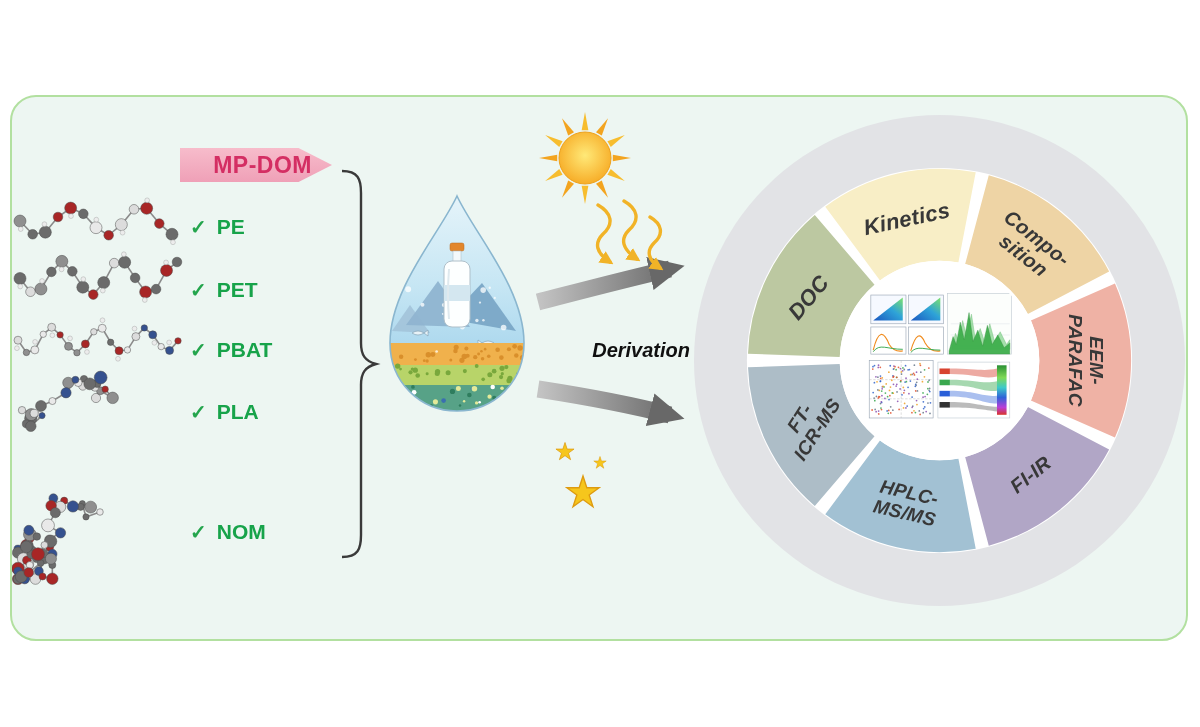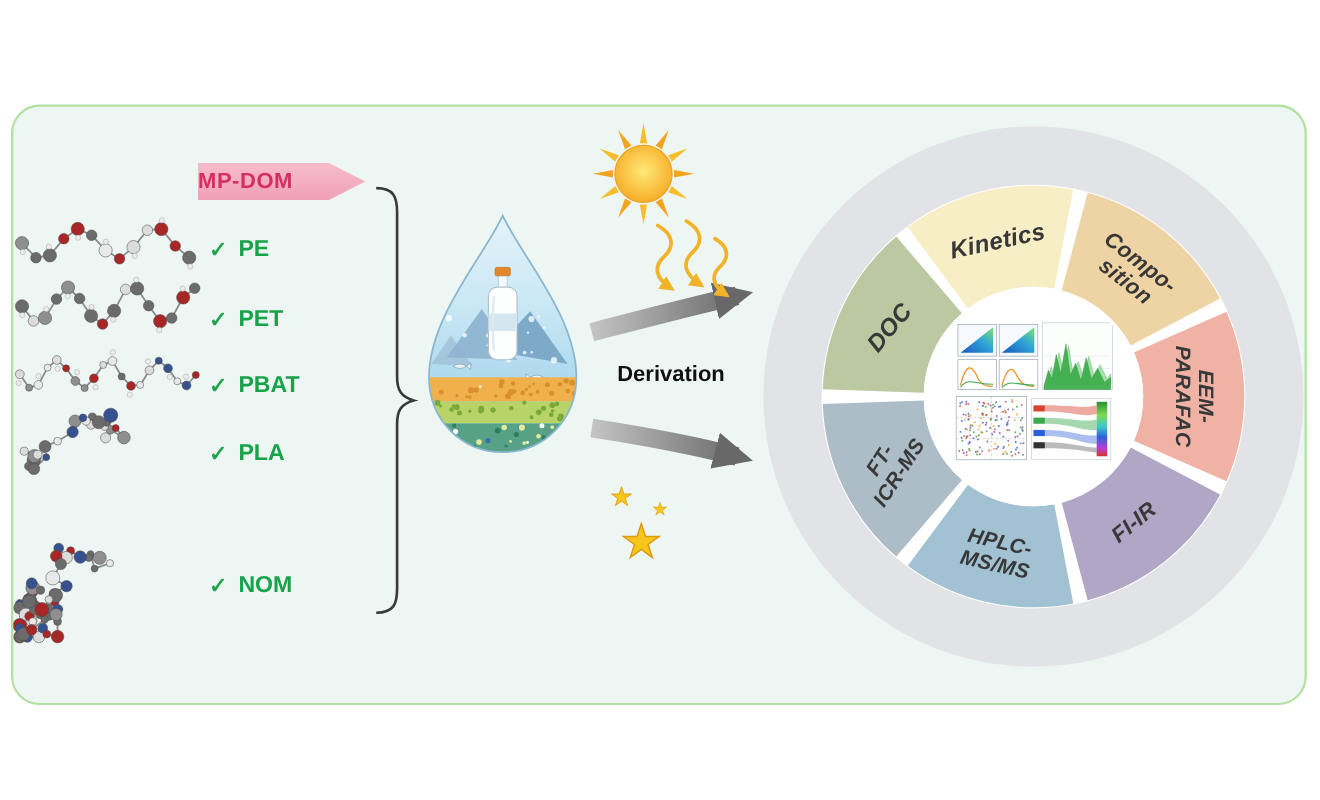--- a/index.html
+++ b/index.html
@@ -1,29 +1,29 @@
 <!DOCTYPE html>
 <html><head>
 <meta charset="utf-8">
 <style>
   html,body{margin:0;padding:0;background:#ffffff;width:1200px;height:727px;overflow:hidden;
             font-family:"Liberation Sans",sans-serif;position:relative;}
   .panel{position:absolute;left:10px;top:95px;width:1178px;height:546px;box-sizing:border-box;
          border:2px solid #b2e0a0;border-radius:26px;background:#edf6f2;overflow:hidden;}
   .layer{position:absolute;left:0;top:0;pointer-events:none;}
-  .banner{position:absolute;width:152px;height:34px;display:flex;align-items:center;justify-content:flex-start;
+  .banner{position:absolute;width:152px;height:34px;display:flex;align-items:center;justify-content:flex-end;
           padding-right:20px;box-sizing:border-box;
           clip-path:polygon(0 0,78% 0,100% 50%,78% 100%,0 100%);
           background:linear-gradient(#f7bccb,#efa0b7);
-          color:#d42e63;font-weight:700;font-size:20px;letter-spacing:.5px;}
+          color:#d42e63;font-weight:700;font-size:23px;letter-spacing:.5px;}
   .poly{position:absolute;display:flex;align-items:center;gap:10px;
         font-weight:700;font-size:21px;color:#17a34a;height:26px;}
   .poly .chk{color:#24a54d;font-size:20px;font-weight:700;}
-  .derivation{position:absolute;left:518px;top:232px;width:160px;text-align:center;
-              font-weight:700;font-size:20px;color:#101010;}
+  .derivation{position:absolute;left:518px;top:242px;width:160px;text-align:right;
+              font-style:italic;font-weight:700;font-size:20px;color:#101010;}
   .ring-label{font-family:"Liberation Sans",sans-serif;font-style:italic;font-weight:700;
               fill:#383838;letter-spacing:.3px;}
 </style>
 </head>
 <body>
 
 <div class="panel">
 
   <svg class="layer" style="left:681px;top:17px;" width="493" height="493" viewBox="0 0 494 494">
     <defs>

